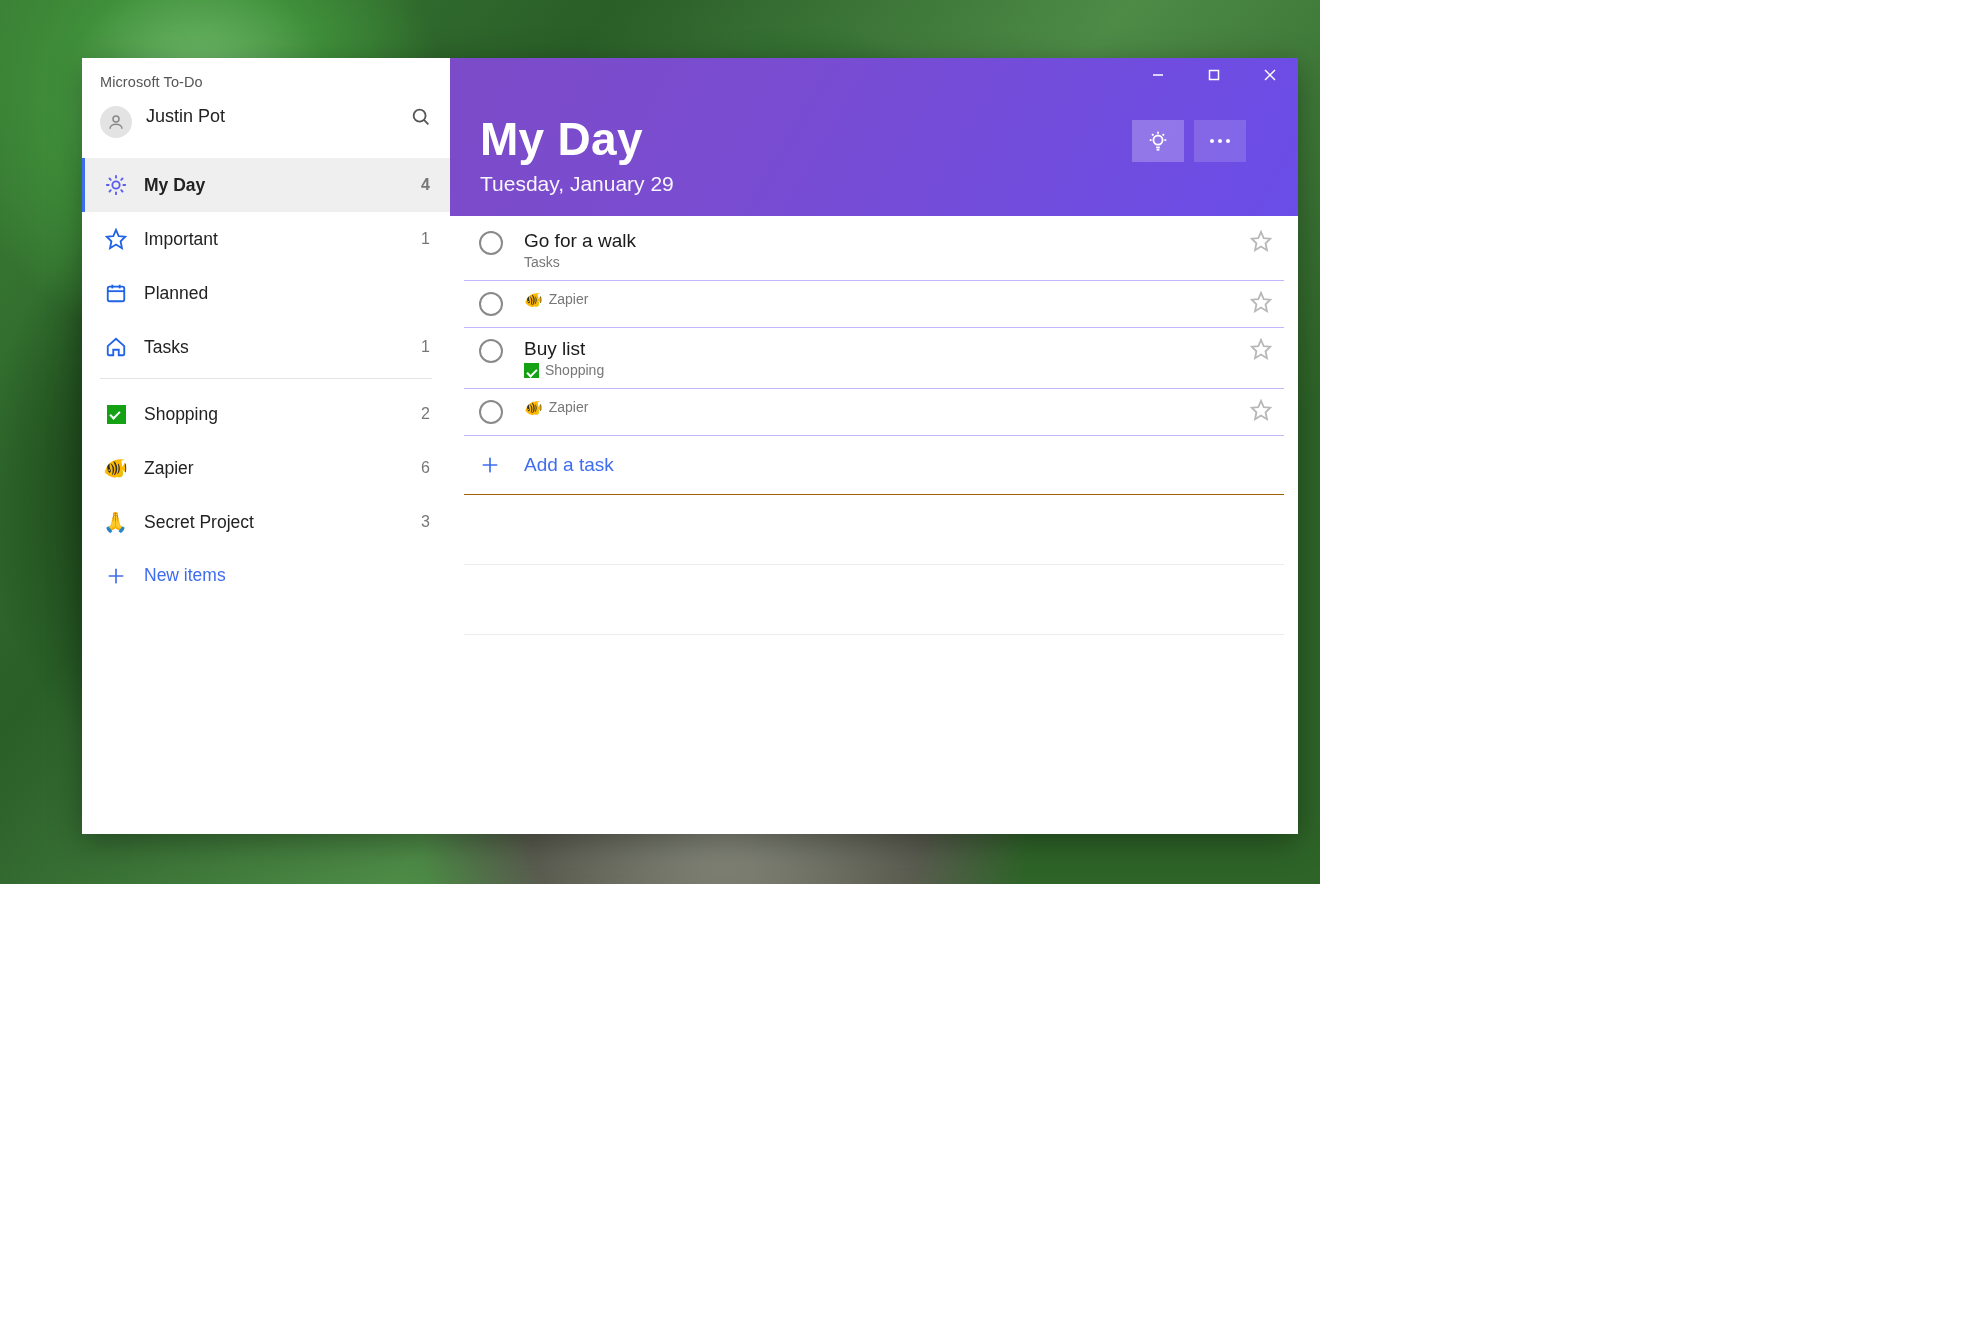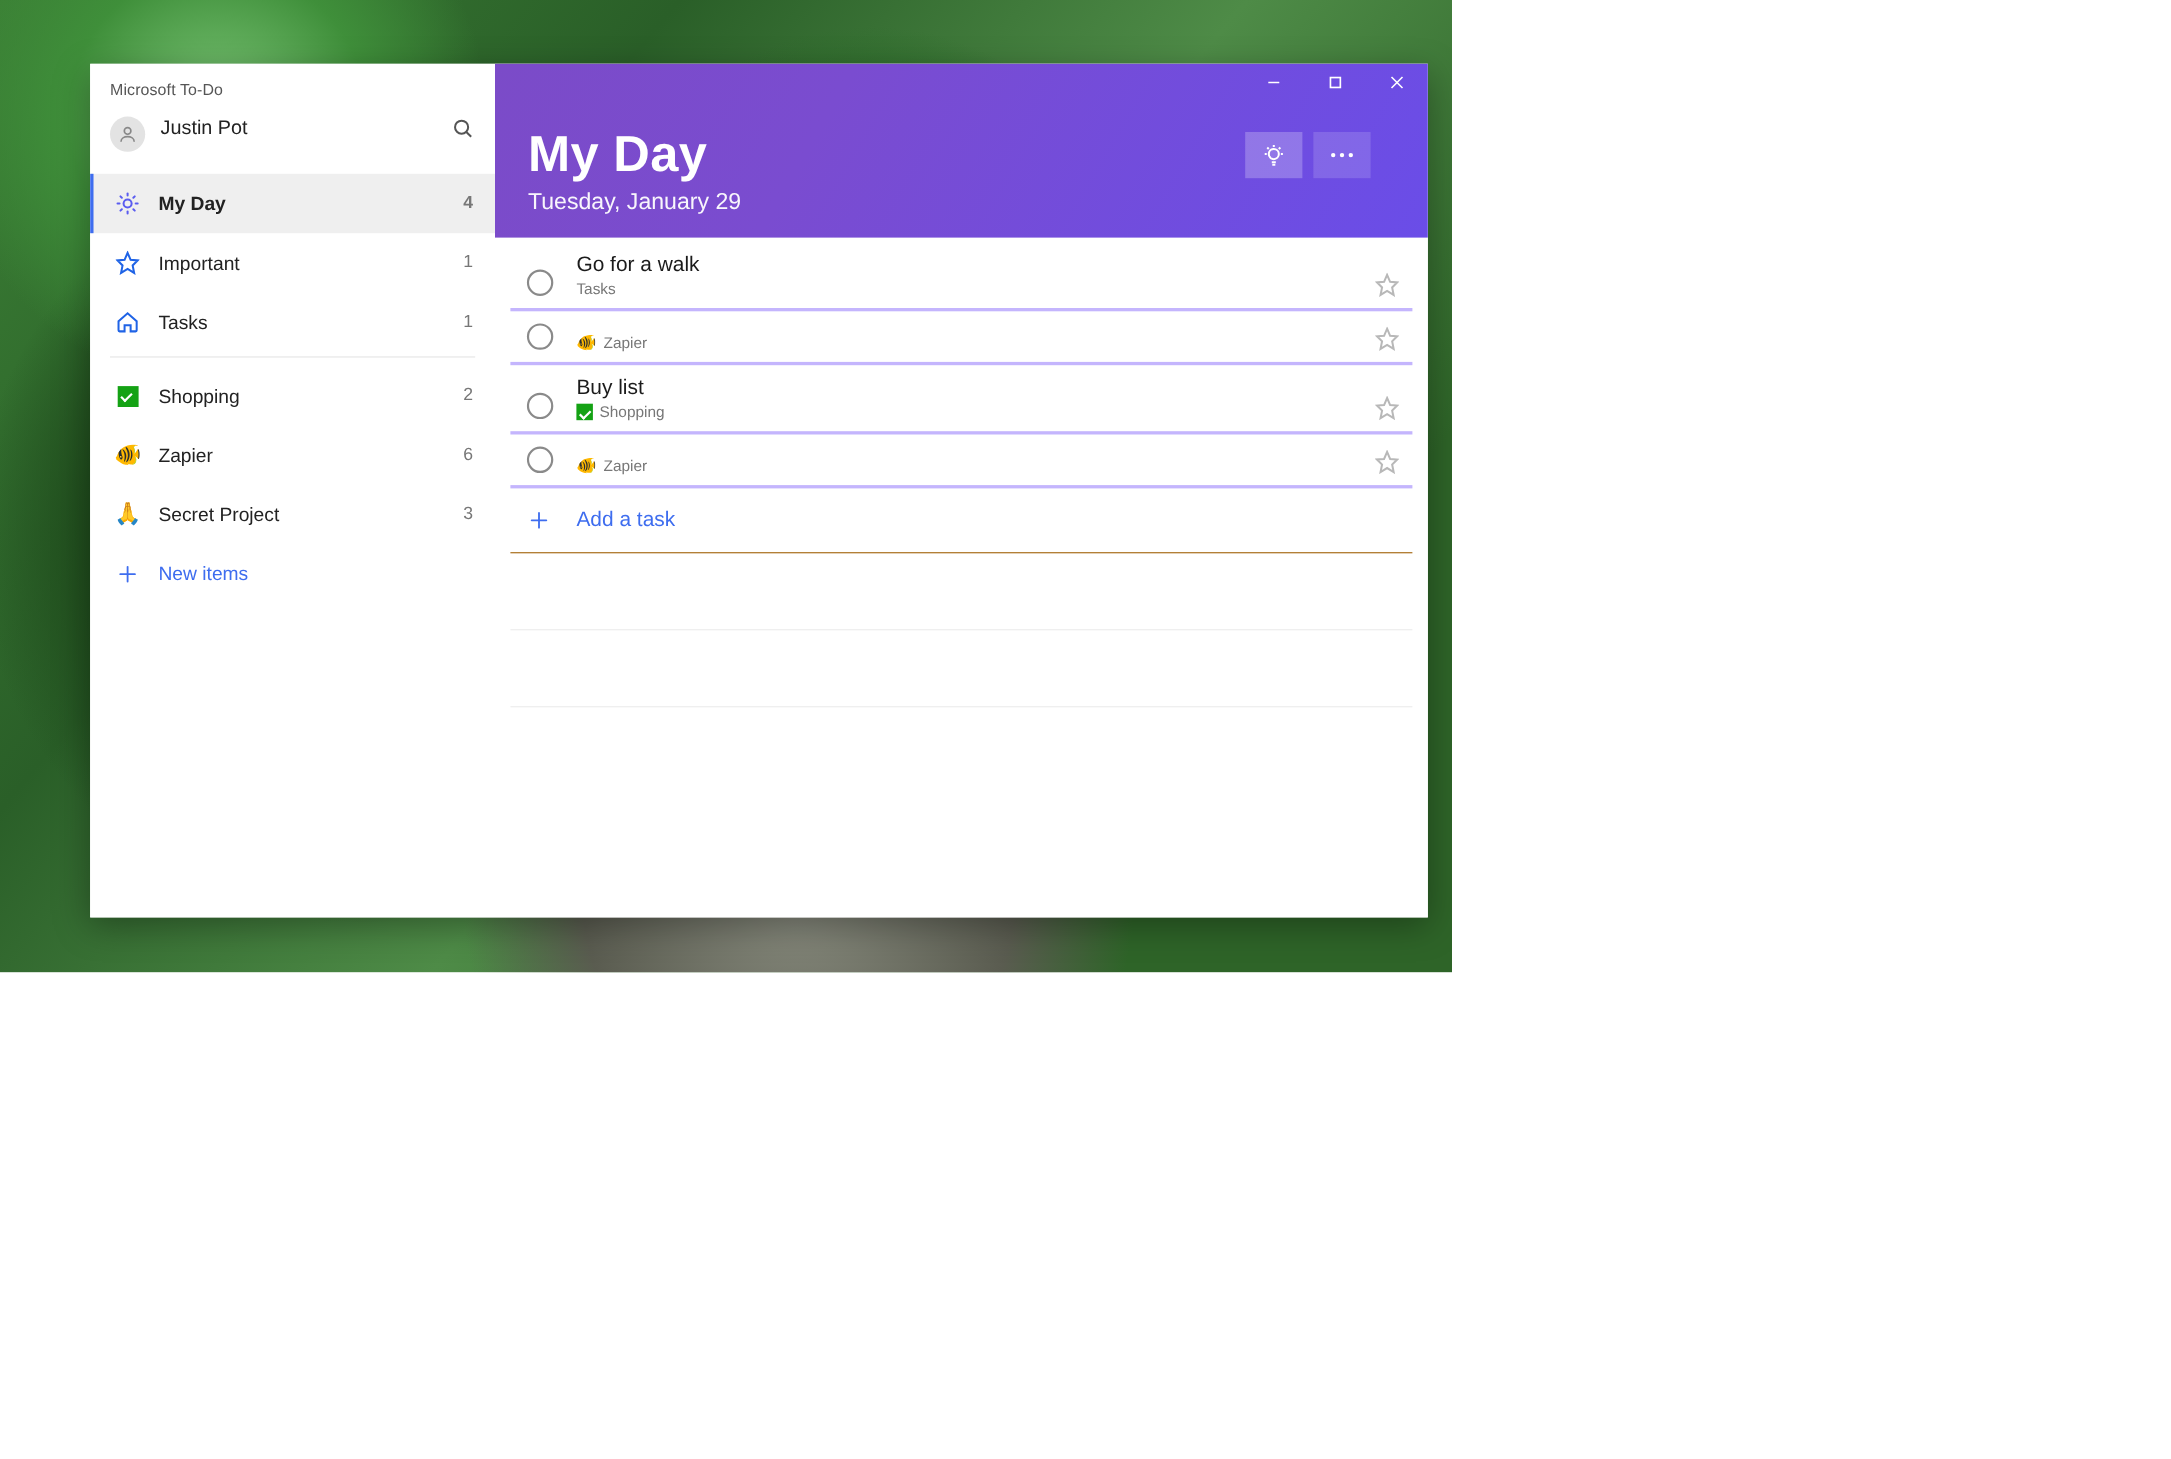--- a/index.html
+++ b/index.html
@@ -163,23 +163,23 @@
   }
   .hdr-btn.highlight { background: rgba(255,255,255,0.24); }
 
   .tasks {
     flex: 1;
     padding: 4px 14px 0 14px;
     overflow-y: auto;
   }
   .task-row {
     display: flex;
-    align-items: flex-end;
+    align-items: flex-start;
     padding: 10px 12px 10px 14px;
-    border-bottom: 3px solid #c4b5fd;
+    border-bottom: 1px solid #c4b5fd;
     cursor: pointer;
   }
   .task-check {
     width: 26px; height: 26px;
     flex-shrink:0;
     margin-right: 20px;
   }
   .task-body {
     flex: 1;
     display:flex;
@@ -271,20 +271,35 @@
         <div class="sidebar-item">
           <span class="sidebar-icon">
             <svg width="22" height="22" viewBox="0 0 24 24" fill="none" stroke="#1f63e6" stroke-width="2">
               <polygon points="12 2 15 9 22 9.5 17 14.5 18.5 22 12 18 5.5 22 7 14.5 2 9.5 9 9"></polygon>
             </svg>
           </span>
           <span class="sidebar-label">Important</span>
           <span class="sidebar-count">1</span>
         </div>
 
+        <div class="sidebar-item">
+          <span class="sidebar-icon">
+            <svg width="22" height="22" viewBox="0 0 24 24" fill="none" stroke="#1f63e6" stroke-width="2">
+              <rect x="3" y="5" width="18" height="16" rx="2"></rect>
+              <line x1="3" y1="10" x2="21" y2="10"></line>
+              <line x1="8" y1="3" x2="8" y2="7"></line>
+                <line x1="16" y1="3" x2="16" y2="7"></line>
+              <line x1="7" y1="14" x2="7" y2="14"></line>
+                <line x1="12" y1="14" x2="12" y2="14"></line>
+                <line x1="17" y1="14" x2="17" y2="14"></line>
+            </svg>
+          </span>
+          <span class="sidebar-label">Planned</span>
+          <span class="sidebar-count"></span>
+        </div>
 
         <div class="sidebar-item">
           <span class="sidebar-icon">
             <svg width="22" height="22" viewBox="0 0 24 24" fill="none" stroke="#1f63e6" stroke-width="2">
               <path d="M3 11 12 3l9 8v9a1 1 0 0 1-1 1h-5v-6h-6v6H4a1 1 0 0 1-1-1z"></path>
             </svg>
           </span>
           <span class="sidebar-label">Tasks</span>
           <span class="sidebar-count">1</span>
         </div>

